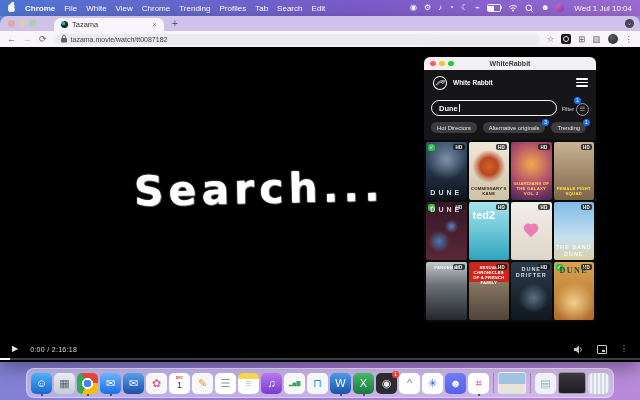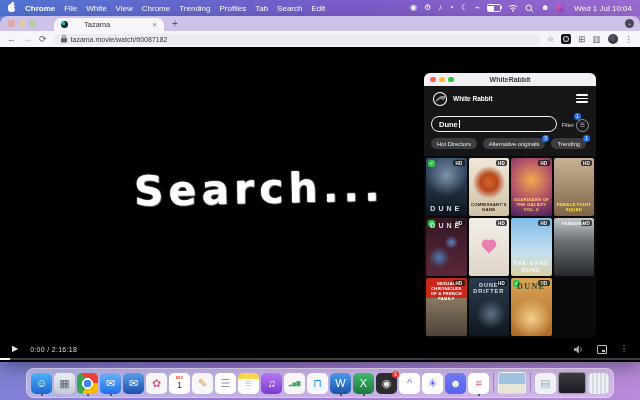--- a/index.html
+++ b/index.html
@@ -21,21 +21,21 @@
   .bat .bfill{width:6px;height:100%;background:#fff}
   .bat::after{content:"";position:absolute;right:-2.5px;top:1px;width:1.5px;height:3px;background:rgba(255,255,255,.9);border-radius:0 1px 1px 0}
   .cc{width:8px;height:8px;border-radius:50%;background:linear-gradient(135deg,#e86a9a,#7a3ad0)}
   .mb-time{font-size:8px;white-space:nowrap;margin-left:3px}
 
   
   .window{position:absolute;top:16px;left:0;width:640px;height:346px;border-radius:8px 8px 0 0;overflow:hidden;box-shadow:0 6px 18px rgba(0,0,0,.35)}
   .tabstrip{position:relative;height:15px;background:#cfc2e8;display:flex;align-items:flex-end;padding-left:8px}
   .lights{position:absolute;left:8px;top:4px;display:flex;gap:4px}
   .lt{width:6.5px;height:6.5px;border-radius:50%}
-  .tab{display:flex;align-items:center;gap:16px;height:13px;background:#f8f6fc;border-radius:7px 7px 0 0;
+  .tab{display:flex;align-items:center;gap:4px;height:13px;background:#f8f6fc;border-radius:7px 7px 0 0;
     padding:0 7px;margin-left:46px;min-width:96px;font-size:7.5px;color:#333}
   .fav{width:7px;height:7px;border-radius:50%;background:radial-gradient(circle at 35% 35%,#27b3a8 0 30%,#15282c 32%)}
   .tab-x{margin-left:auto;color:#777;font-size:8px;line-height:1}
   .newtab{color:#55506a;font-size:10px;margin-left:8px;padding-bottom:2px}
   .tabsearch{position:absolute;right:6px;top:3px;width:9px;height:9px;border-radius:50%;background:#4a4458;color:#cfc8e0;
     font-size:6px;line-height:9px;text-align:center}
   .toolbar{height:16px;background:#f7f5fa;border-bottom:1px solid #e3dff0;display:flex;align-items:center;padding:0 7px;gap:7px}
   .nav{color:#5f6368;font-size:9px;line-height:1}
   .nav.dis{color:#b6b2c2}
   .urlbar{flex:1;display:flex;align-items:center;gap:4px;height:11px;background:#ecebf2;border-radius:7px;padding:0 7px;
@@ -53,21 +53,21 @@
   .play{font-size:8px;line-height:1}
   .ptime{font-size:7px;margin-left:12px;color:#ddd;letter-spacing:.3px}
   .pc-right{margin-left:auto;display:flex;align-items:center;gap:13px}
   .pip{width:8px;height:7px;border:1px solid #cfcfcf;border-radius:1px;position:relative}
   .pip::after{content:"";position:absolute;right:1px;bottom:1px;width:3px;height:2px;background:#cfcfcf}
   .vdots{color:#cfcfcf;font-size:8px;line-height:1;letter-spacing:0}
   .progress{position:absolute;left:0;right:0;bottom:2px;height:2px;background:#3e3e42}
   .progress .played{width:10px;height:100%;background:#fff}
 
   
-  .popup{position:absolute;left:424px;top:26px;width:172px;border-radius:6px;box-shadow:0 10px 26px rgba(0,0,0,.55);font-family:"Liberation Sans",sans-serif}
+  .popup{position:absolute;left:424px;top:10px;width:172px;border-radius:6px;box-shadow:0 10px 26px rgba(0,0,0,.55);font-family:"Liberation Sans",sans-serif}
   .p-titlebar{position:relative;height:13px;background:#f2eff5;border-radius:6px 6px 0 0;display:flex;align-items:center}
   .p-title{position:absolute;left:0;right:0;text-align:center;font-size:7px;font-weight:bold;color:#3a3a3a}
   .p-lights{position:absolute;left:6px;display:flex;gap:3.5px}
   .pl{width:5.5px;height:5.5px;border-radius:50%}
   .p-header{height:25px;background:#161618;display:flex;align-items:center;gap:5px;padding:0 8px}
   .brand{color:#fff;font-size:6.5px;font-weight:bold}
   .burger{margin-left:auto;display:flex;flex-direction:column;gap:2px}
   .burger span{width:12px;height:1.8px;background:#fff;border-radius:1px}
   .p-search{background:#161618;display:flex;align-items:center;gap:5px;padding:5px 7px 3px}
   .sinput{flex:1;display:flex;align-items:center;height:14px;border:1px solid #f2f2f2;border-radius:9px;padding:0 7px;color:#fff;font-size:7.5px;font-weight:bold}
@@ -269,20 +269,24 @@
             </div>
             <div class="poster" style="background: linear-gradient(rgb(201, 177, 150), rgb(126, 101, 72));">
               <span class="hd">HD</span>
               <span class="pt pos-bottom cls-tiny" style="color: rgb(255, 225, 61);">FEMALE FIGHT SQUAD</span>
             </div>
             <div class="poster" style="background: radial-gradient(circle at 32% 68%, rgb(74, 122, 184) 0%, rgba(0, 0, 0, 0) 22%), radial-gradient(circle at 62% 42%, rgb(90, 134, 192) 0%, rgba(0, 0, 0, 0) 16%), linear-gradient(rgb(53, 23, 38), rgb(90, 40, 56));">
               <span class="check">✓</span>
               <span class="hd">HD</span>
               <span class="pt pos-top cls-spaced" style="color: rgb(227, 213, 224);">DUNE</span>
             </div>
+            <div class="poster" style="background: linear-gradient(rgb(166, 228, 236), rgb(47, 166, 191));">
+              <span class="hd">HD</span>
+              <span class="pt pos-top cls-big" style="color: rgb(255, 255, 255);">ted2</span>
+            </div>
             <div class="poster" style="background: linear-gradient(rgb(242, 239, 233), rgb(222, 213, 200));">
               <span class="hd">HD</span>
               <span class="heart"></span>
             </div>
             <div class="poster" style="background: linear-gradient(rgb(127, 188, 232) 0%, rgb(200, 224, 238) 62%, rgb(217, 207, 164) 100%);">
               <span class="hd">HD</span>
               <span class="pt pos-bottom cls-mid" style="color: rgb(245, 251, 255);">THE SAND DUNE</span>
             </div>
             <div class="poster" style="background: linear-gradient(rgb(195, 200, 205) 0%, rgb(106, 112, 118) 40%, rgb(36, 40, 44) 100%);">
               <span class="hd">HD</span>

